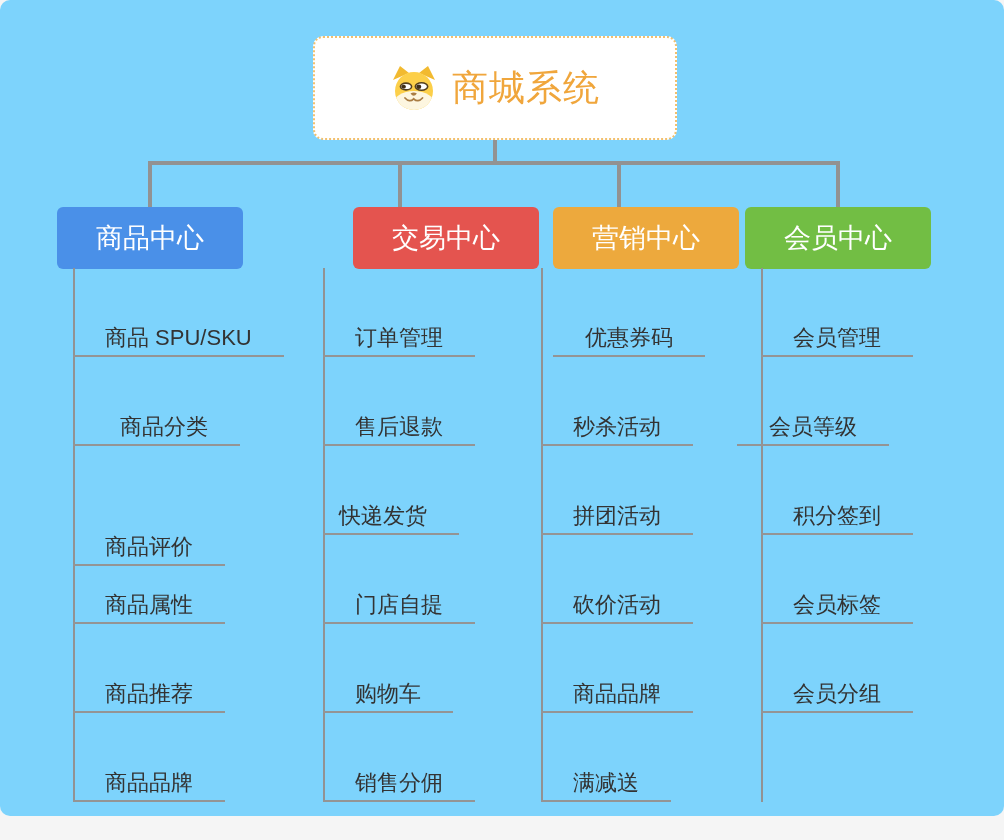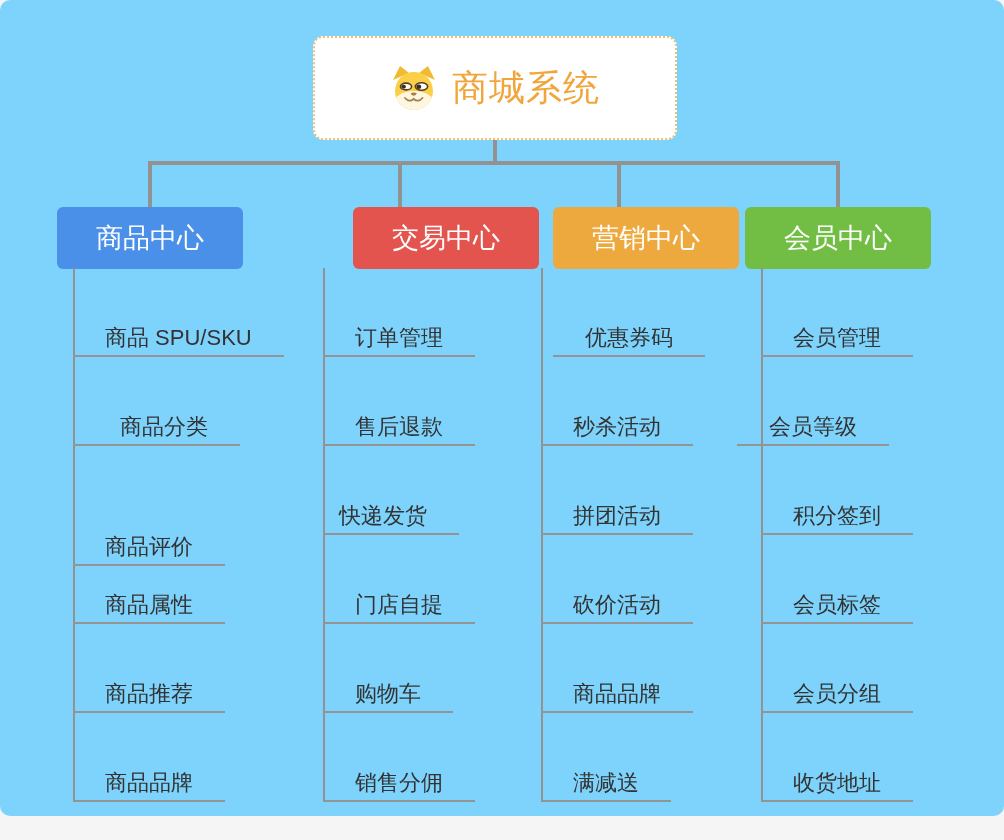--- a/index.html
+++ b/index.html
@@ -118,15 +118,14 @@
   <div class="branch-item" style="left:541px;top:677px;">商品品牌</div>
   <div class="branch-item" style="left:541px;top:766px;">满减送</div>
 
   <div class="branch-header" style="left: 745px; background: rgb(114, 190, 68);">会员中心</div>
   <div class="line" style="left:761px;top:268px;width:2px;height:534px;"></div>
   <div class="branch-item" style="left:761px;top:321px;">会员管理</div>
   <div class="branch-item" style="left:737px;top:410px;">会员等级</div>
   <div class="branch-item" style="left:761px;top:499px;">积分签到</div>
   <div class="branch-item" style="left:761px;top:588px;">会员标签</div>
   <div class="branch-item" style="left:761px;top:677px;">会员分组</div>
-  <div class="branch-item" style="left:761px;top:766px;">收货地址</div>
 
 </div>
 
 </body></html>

